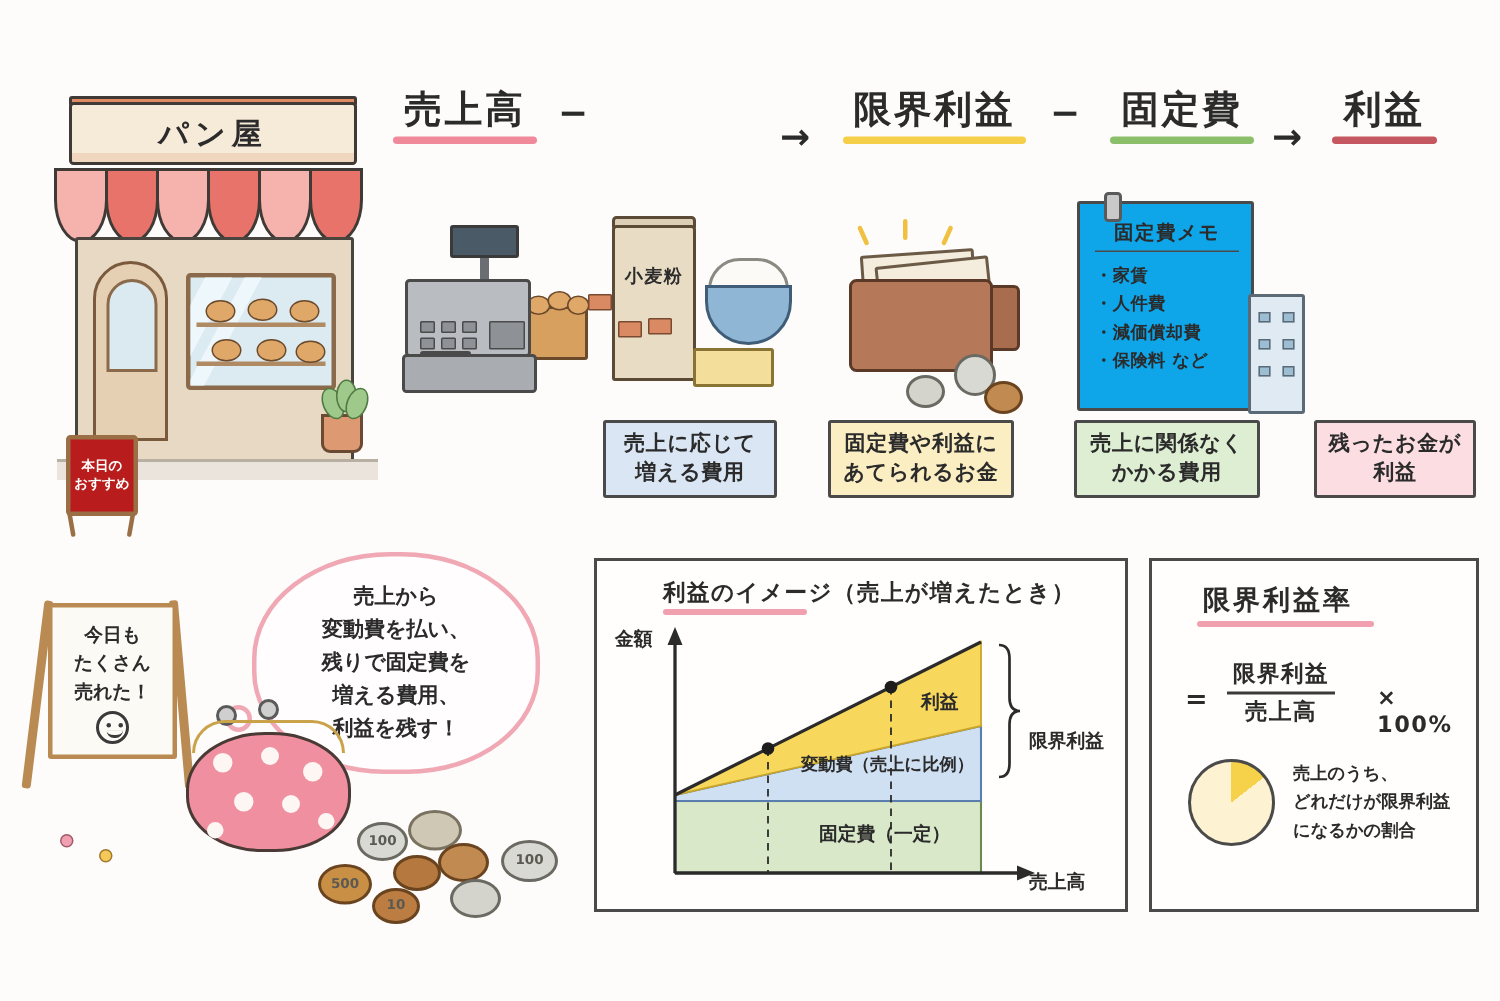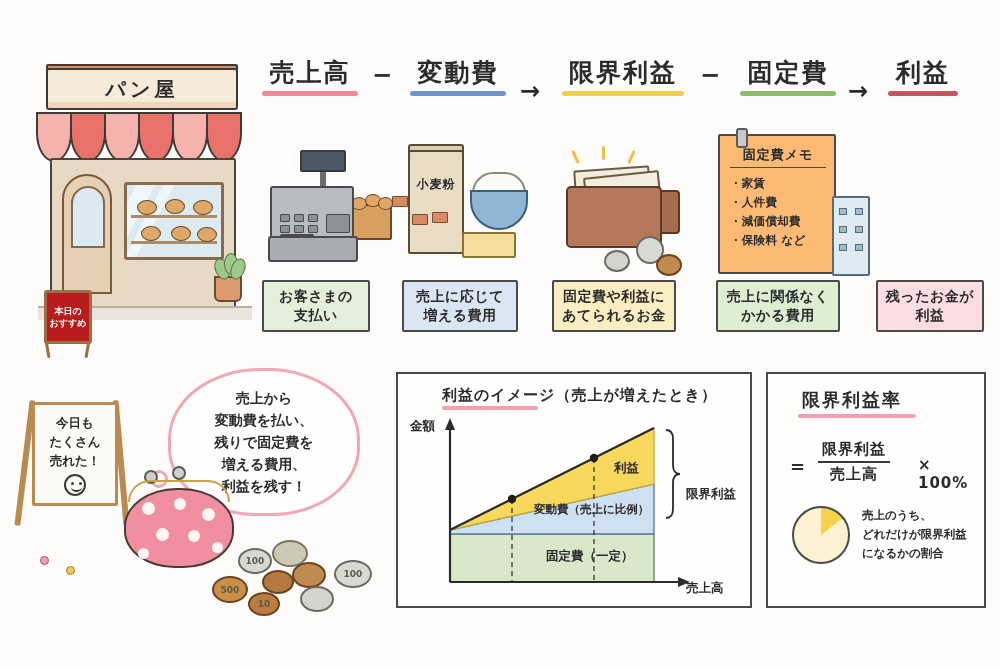--- a/index.html
+++ b/index.html
@@ -184,21 +184,21 @@
   }
   .coin {
     position: absolute; border-radius: 50%;
     display:flex; align-items:center; justify-content:center;
     font-size: 9px; font-weight: 700; color: #5a5a52;
   }
 
   
   .memo-fixed {
     position: absolute; left: 718px; top: 134px; width: 118px; height: 140px;
-    background: #fdba74; border: 2px solid #4a4a4a; border-radius: 2px;
+    background: #0ea5e9; border: 2px solid #4a4a4a; border-radius: 2px;
     padding: 10px 8px 0 10px;
   }
   .memo-fixed .mt {
     font-size: 13px; font-weight: 700; text-align: center; letter-spacing: 1px;
     border-bottom: 1.6px solid #4a4a4a; padding-bottom: 3px; margin-bottom: 6px;
   }
   .memo-fixed li {
     list-style: none; font-size: 11.5px; font-weight: 700; line-height: 19px;
     letter-spacing: 0.3px;
   }
@@ -306,24 +306,20 @@
 </style>
 </head>
 <body>
 
 <div class="stage">
 
   <div class="formula">
     <div class="fterm" style="left:0px;top:0px;width:96px;">
       <div class="ftxt">売上高</div>
       <div class="fline" style="background:#f08a9a;"></div>
-    </div>
-    <div class="fterm" style="left:148px;top:0px;width:96px;">
-      <div class="ftxt">変動費</div>
-      <div class="fline" style="background:#6f94cf;"></div>
     </div>
     <div class="fterm" style="left:300px;top:0px;width:122px;">
       <div class="ftxt">限界利益</div>
       <div class="fline" style="background:#f5cf4a;"></div>
     </div>
     <div class="fterm" style="left:478px;top:0px;width:96px;">
       <div class="ftxt">固定費</div>
       <div class="fline" style="background:#8cbf6a;"></div>
     </div>
     <div class="fterm" style="left:626px;top:0px;width:70px;">
@@ -443,24 +439,20 @@
   <div class="building">
     <div class="bwin" style="left:5px;top:10px;"></div>
     <div class="bwin" style="left:21px;top:10px;"></div>
     <div class="bwin" style="left:5px;top:28px;"></div>
     <div class="bwin" style="left:21px;top:28px;"></div>
     <div class="bwin" style="left:5px;top:46px;"></div>
     <div class="bwin" style="left:21px;top:46px;"></div>
   </div>
 
 
-  <div class="capbox" style="left:262px;top:280px;width:108px;height:52px;background:#e3efd9;">
-    <span>お客さまの</span>
-    <span>支払い</span>
-  </div>
   <div class="capbox" style="left:552px;top:280px;width:124px;height:52px;background:#fbeec2;">
     <span>固定費や利益に</span>
     <span>あてられるお金</span>
   </div>
   <div class="capbox" style="left:402px;top:280px;width:116px;height:52px;background:#dbe6f4;">
     <span>売上に応じて</span>
     <span>増える費用</span>
   </div>
   <div class="capbox" style="left:716px;top:280px;width:124px;height:52px;background:#ddeed2;">
     <span>売上に関係なく</span>

